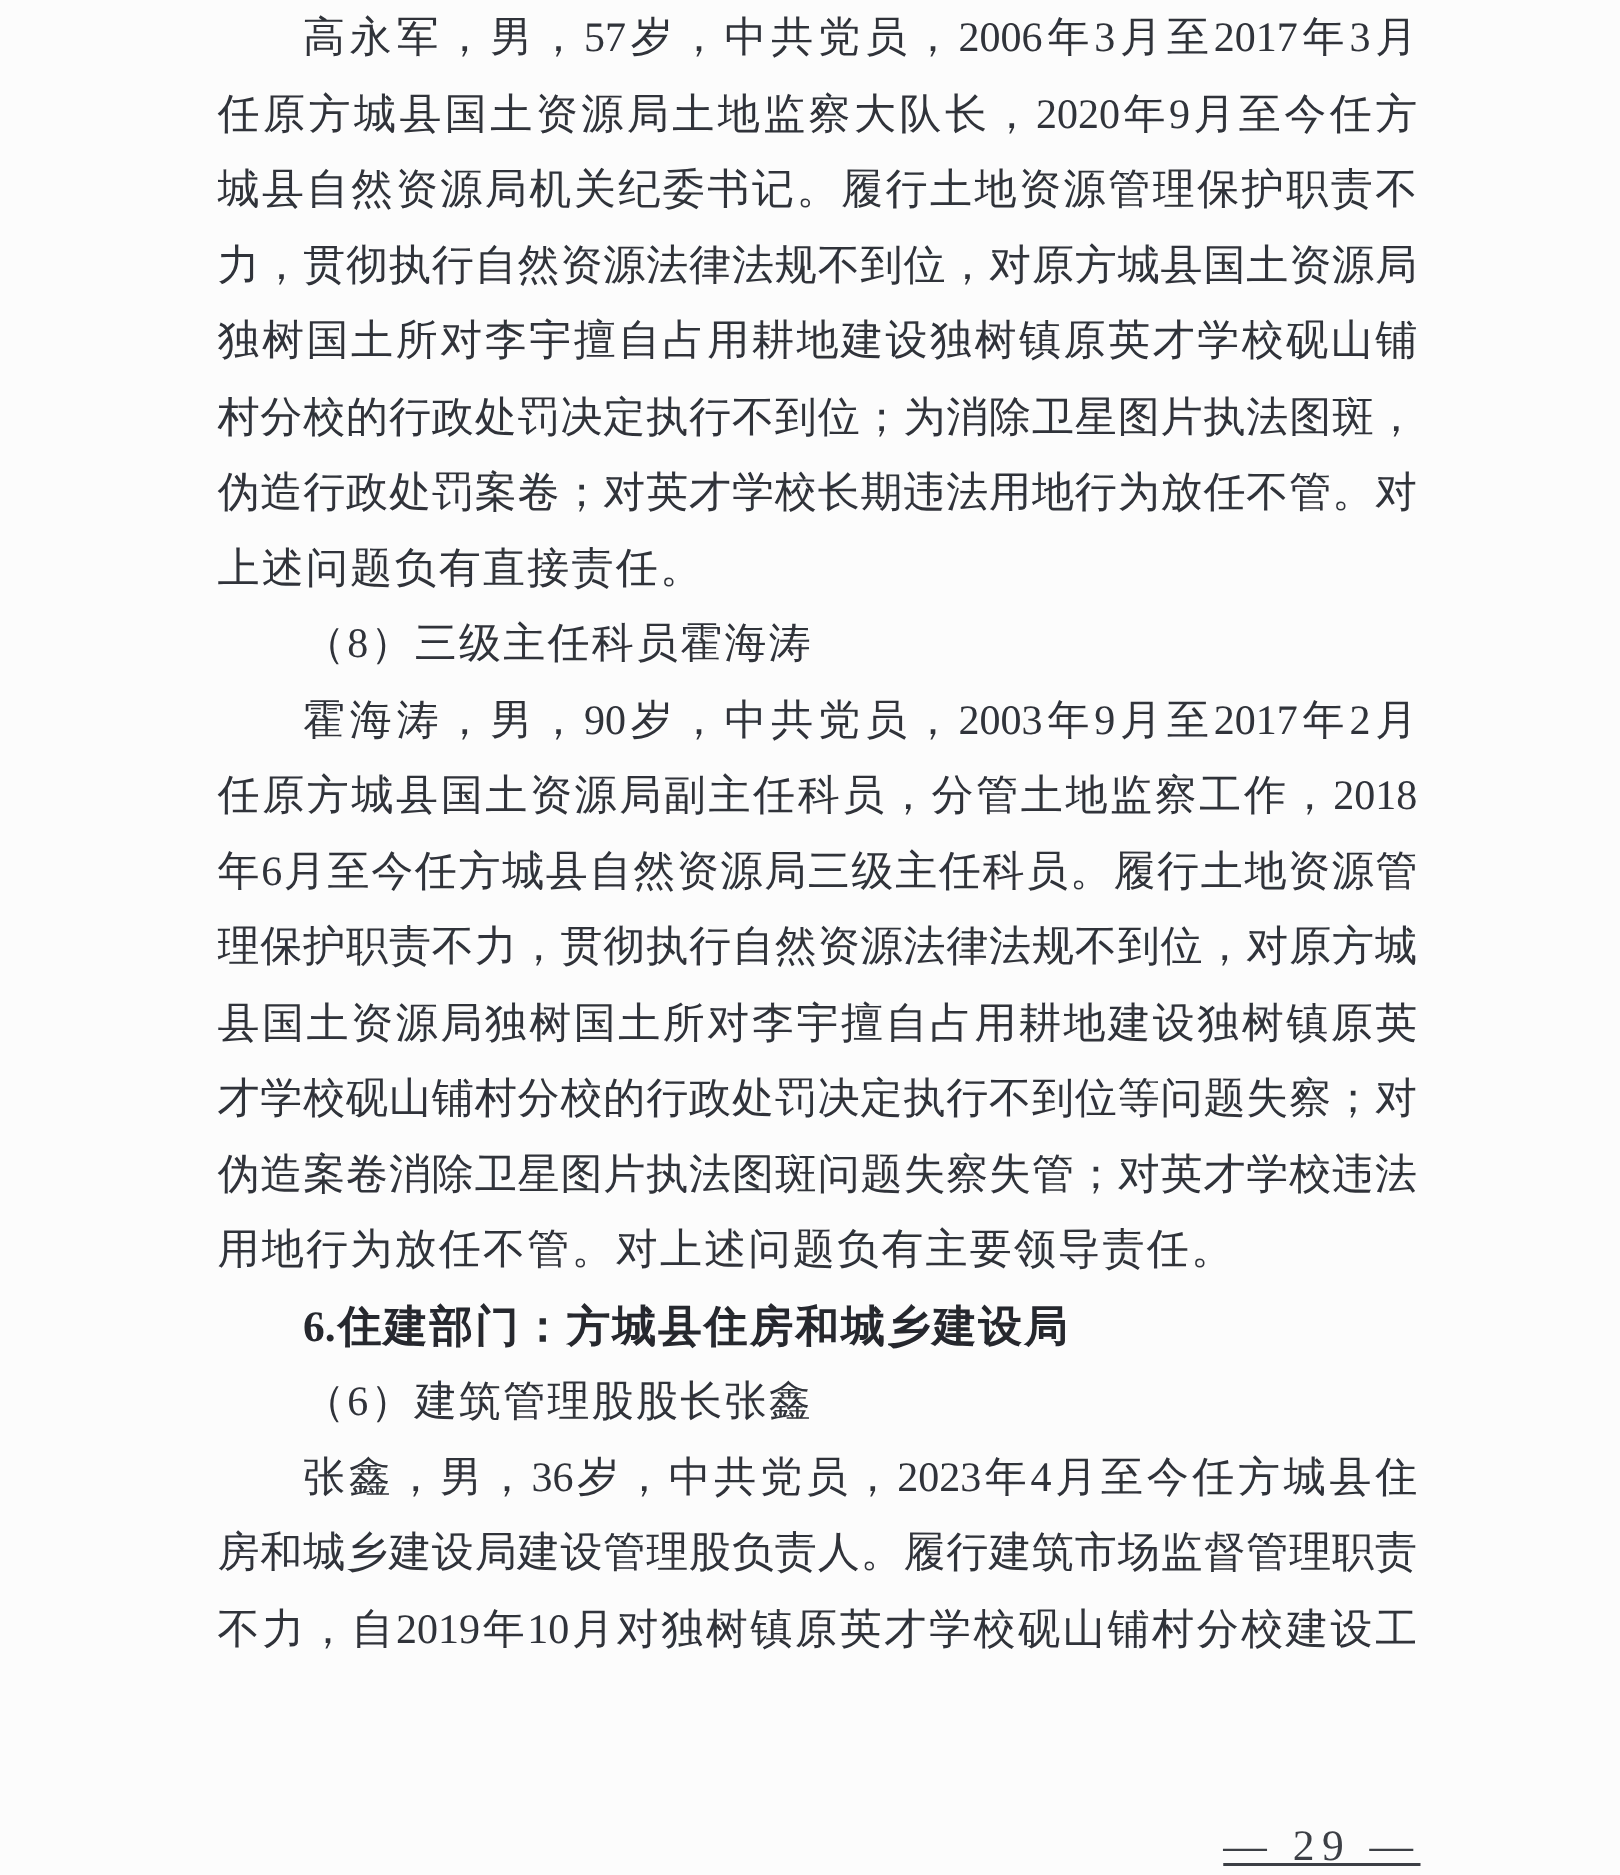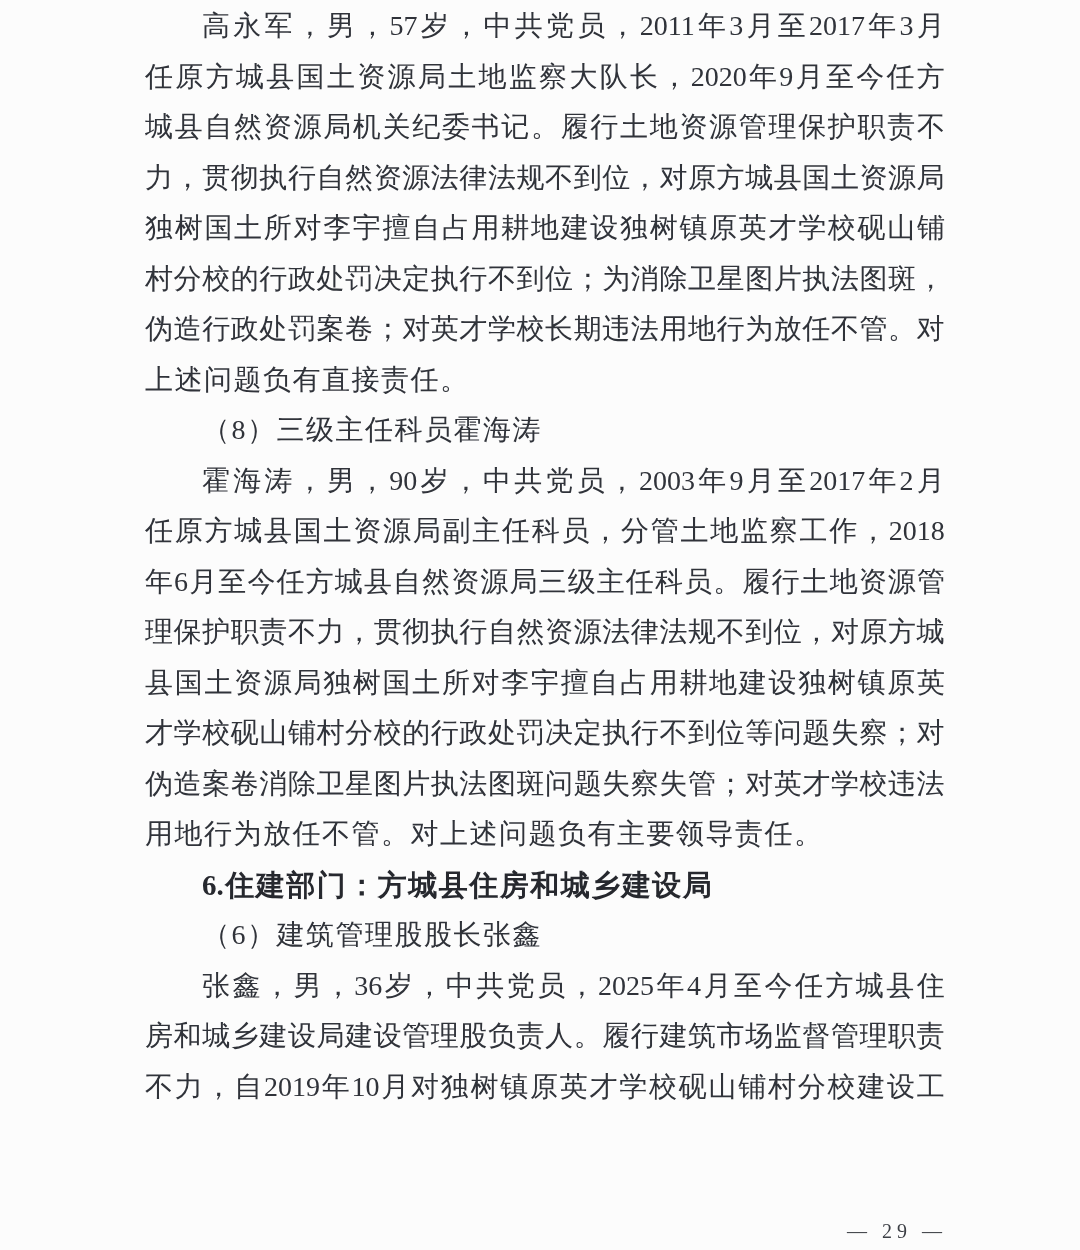--- a/index.html
+++ b/index.html
@@ -35,25 +35,26 @@
   .line span { white-space: pre; flex: 0 1 auto; }
   .para.heading .line {
     font-weight: bold;
     color: #26282e;
     font-size: 29px;
   }
   .page-number {
     position: absolute;
     top: 1213px;
     right: 133px;
-    font-size: 20px;
+    font-size: 29px;
     line-height: 36px;
     letter-spacing: 5px;
     color: #3c3f45;
     white-space: pre;
+    text-decoration: underline;
   }
 </style>
 </head>
 <body>
 
 <div class="page">
   <div class="content" id="doc-content">
       <div class="para body">
         <div class="line just first">
           <span>高</span>
@@ -63,21 +64,21 @@
           <span>男</span>
           <span>，</span>
           <span>57</span>
           <span>岁</span>
           <span>，</span>
           <span>中</span>
           <span>共</span>
           <span>党</span>
           <span>员</span>
           <span>，</span>
-          <span>2011</span>
+          <span>2006</span>
           <span>年</span>
           <span>3</span>
           <span>月</span>
           <span>至</span>
           <span>2017</span>
           <span>年</span>
           <span>3</span>
           <span>月</span>
         </div>
         <div class="line just">
@@ -560,21 +561,21 @@
           <span>男</span>
           <span>，</span>
           <span>36</span>
           <span>岁</span>
           <span>，</span>
           <span>中</span>
           <span>共</span>
           <span>党</span>
           <span>员</span>
           <span>，</span>
-          <span>2025</span>
+          <span>2023</span>
           <span>年</span>
           <span>4</span>
           <span>月</span>
           <span>至</span>
           <span>今</span>
           <span>任</span>
           <span>方</span>
           <span>城</span>
           <span>县</span>
           <span>住</span>

